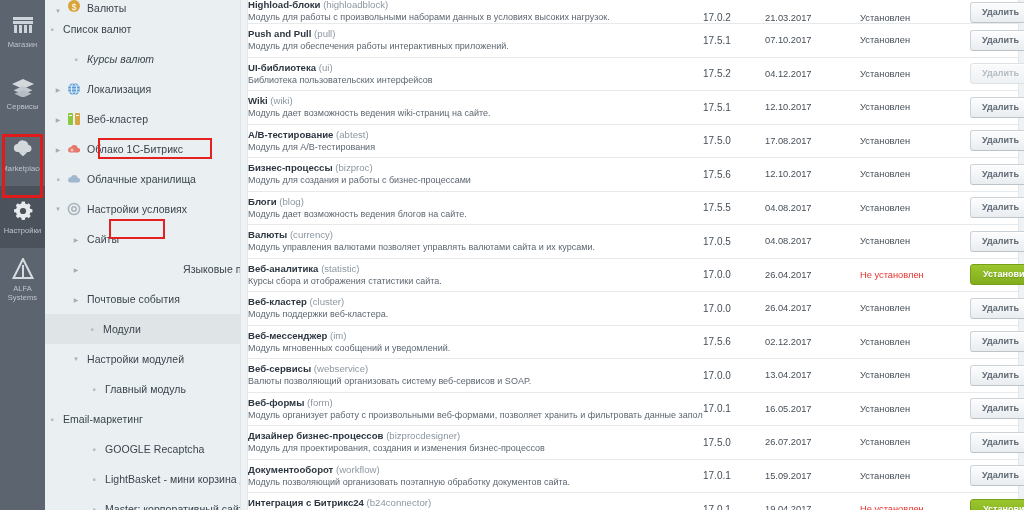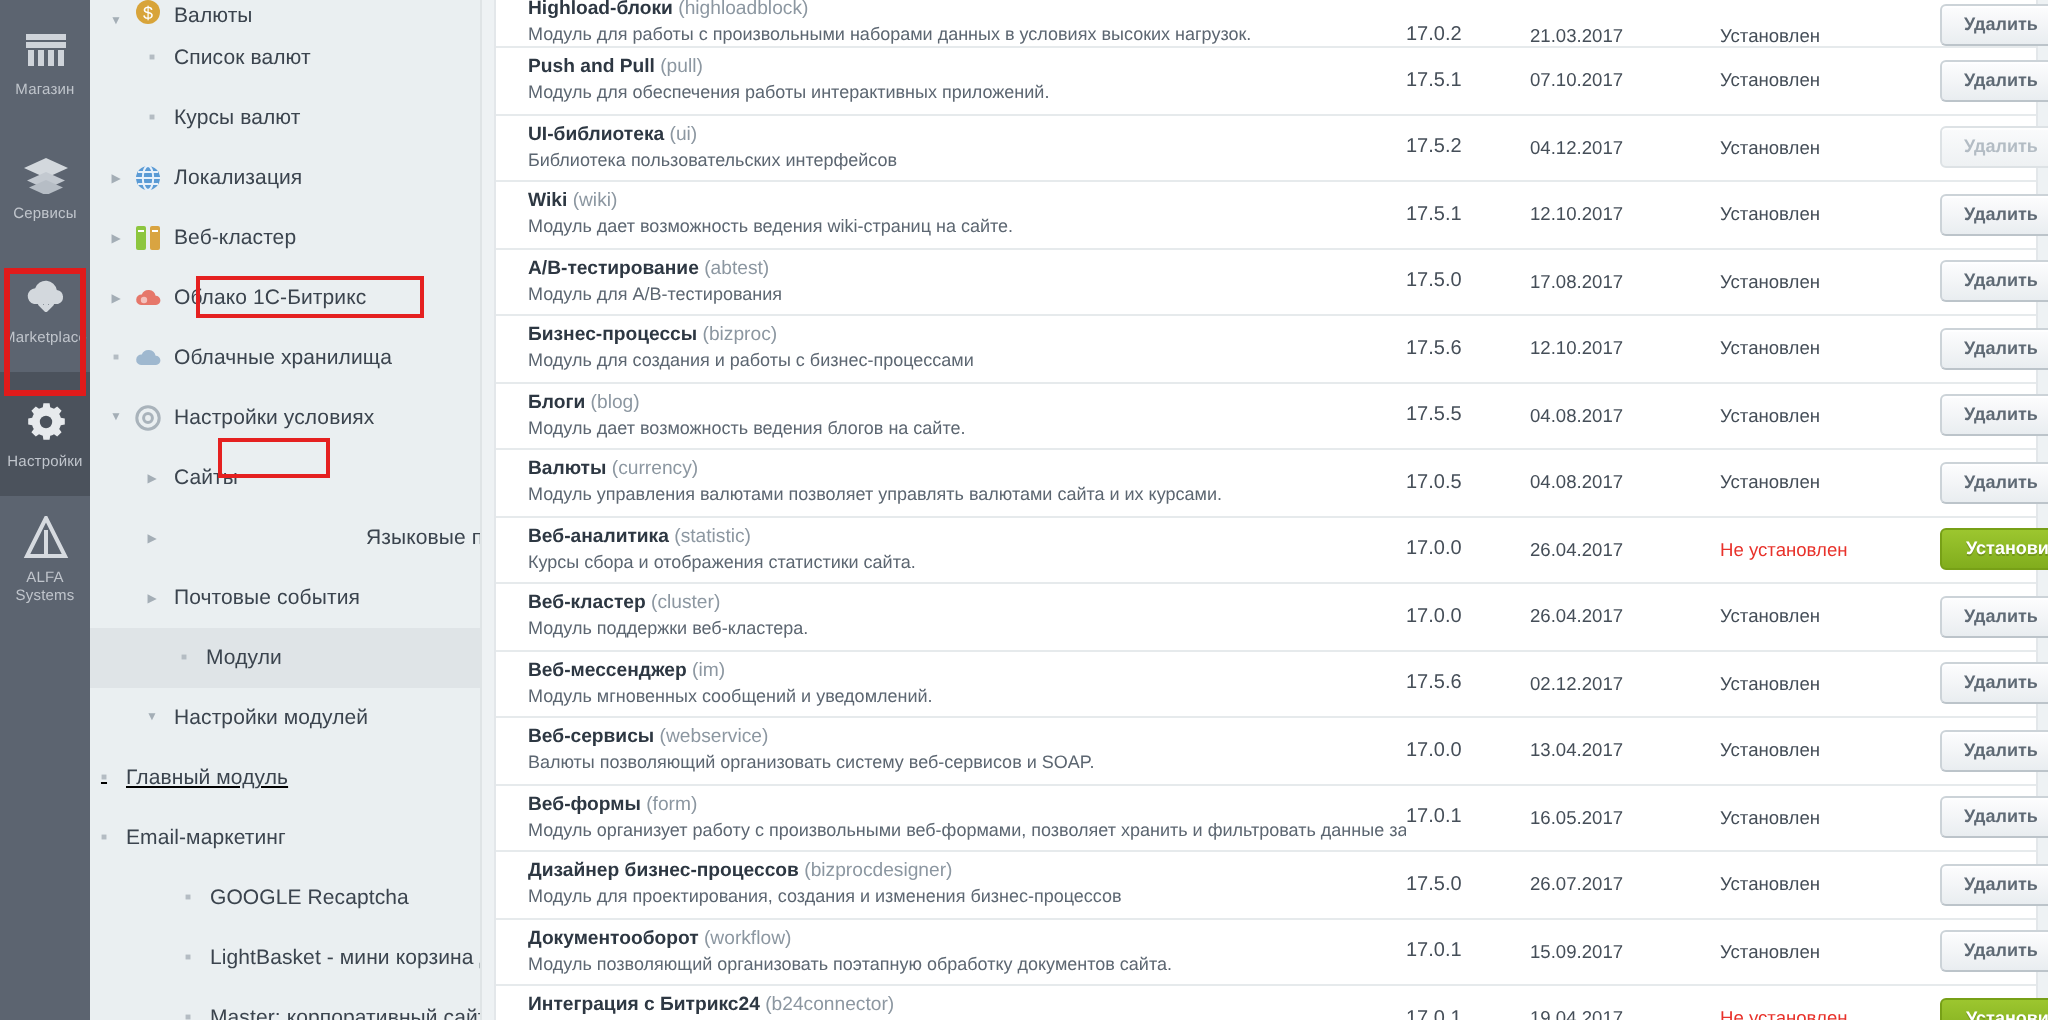--- a/index.html
+++ b/index.html
@@ -121,21 +121,21 @@
   .row {
     display: flex;
     align-items: center;
     height: 33.5px;
     border-bottom: 1px solid #e6eaec;
     background: #ffffff;
     position: relative;
   }
   .c-name {
     flex: 0 0 455px;
-    padding-left: 16px;
+    padding-left: 0;
     overflow: hidden;
   }
   .m-title {
     font-size: 9.6px;
     font-weight: bold;
     color: #2d3742;
     line-height: 12px;
     white-space: nowrap;
   }
   .m-code {
@@ -270,26 +270,26 @@
         <div class="tree-node" style="height: 14px; overflow: hidden; align-items: flex-end; padding-left: 6px;">
           <span class="twisty open"></span>
           <span class="node-ico">
             <svg width="14" height="14" viewBox="0 0 14 14">
               <circle cx="7" cy="7" r="6" fill="#d8a43a"></circle>
               <text x="7" y="10.5" font-size="9" text-anchor="middle" fill="#fff" font-family="Liberation Sans,sans-serif">$</text>
             </svg>
           </span>
           <span class="node-label">Валюты</span>
         </div>
-        <div class="tree-node" style="padding-left: 24px;">
+        <div class="tree-node" style="">
           <span class="twisty leaf"></span>
           <span style="width: 4px; flex: 0 0 4px;"></span>
           <span class="node-label">Список валют</span>
         </div>
-        <div class="tree-node" style="padding-left: 24px;">
+        <div class="tree-node" style="padding-left: 24px; font-style: italic;">
           <span class="twisty leaf"></span>
           <span style="width: 4px; flex: 0 0 4px;"></span>
           <span class="node-label">Курсы валют</span>
         </div>
         <div class="tree-node" style="padding-left: 6px;">
           <span class="twisty closed"></span>
           <span class="node-ico">
             <svg width="14" height="14" viewBox="0 0 14 14">
               <circle cx="7" cy="7" r="6" fill="#5b9bd5"></circle>
               <ellipse cx="7" cy="7" rx="2.6" ry="6" fill="none" stroke="#e8f1fa" stroke-width="1"></ellipse>
@@ -357,21 +357,21 @@
         <div class="tree-node sel" style="padding-left: 40px;">
           <span class="twisty leaf"></span>
           <span style="width: 4px; flex: 0 0 4px;"></span>
           <span class="node-label">Модули</span>
         </div>
         <div class="tree-node" style="padding-left: 24px;">
           <span class="twisty open"></span>
           <span style="width: 4px; flex: 0 0 4px;"></span>
           <span class="node-label">Настройки модулей</span>
         </div>
-        <div class="tree-node" style=" text-decoration: underline;">
+        <div class="tree-node" style="padding-left: 42px;">
           <span class="twisty leaf"></span>
           <span style="width: 4px; flex: 0 0 4px;"></span>
           <span class="node-label">Главный модуль</span>
         </div>
         <div class="tree-node" style="">
           <span class="twisty leaf"></span>
           <span style="width: 4px; flex: 0 0 4px;"></span>
           <span class="node-label">Email-маркетинг</span>
         </div>
         <div class="tree-node" style="padding-left: 42px;">

